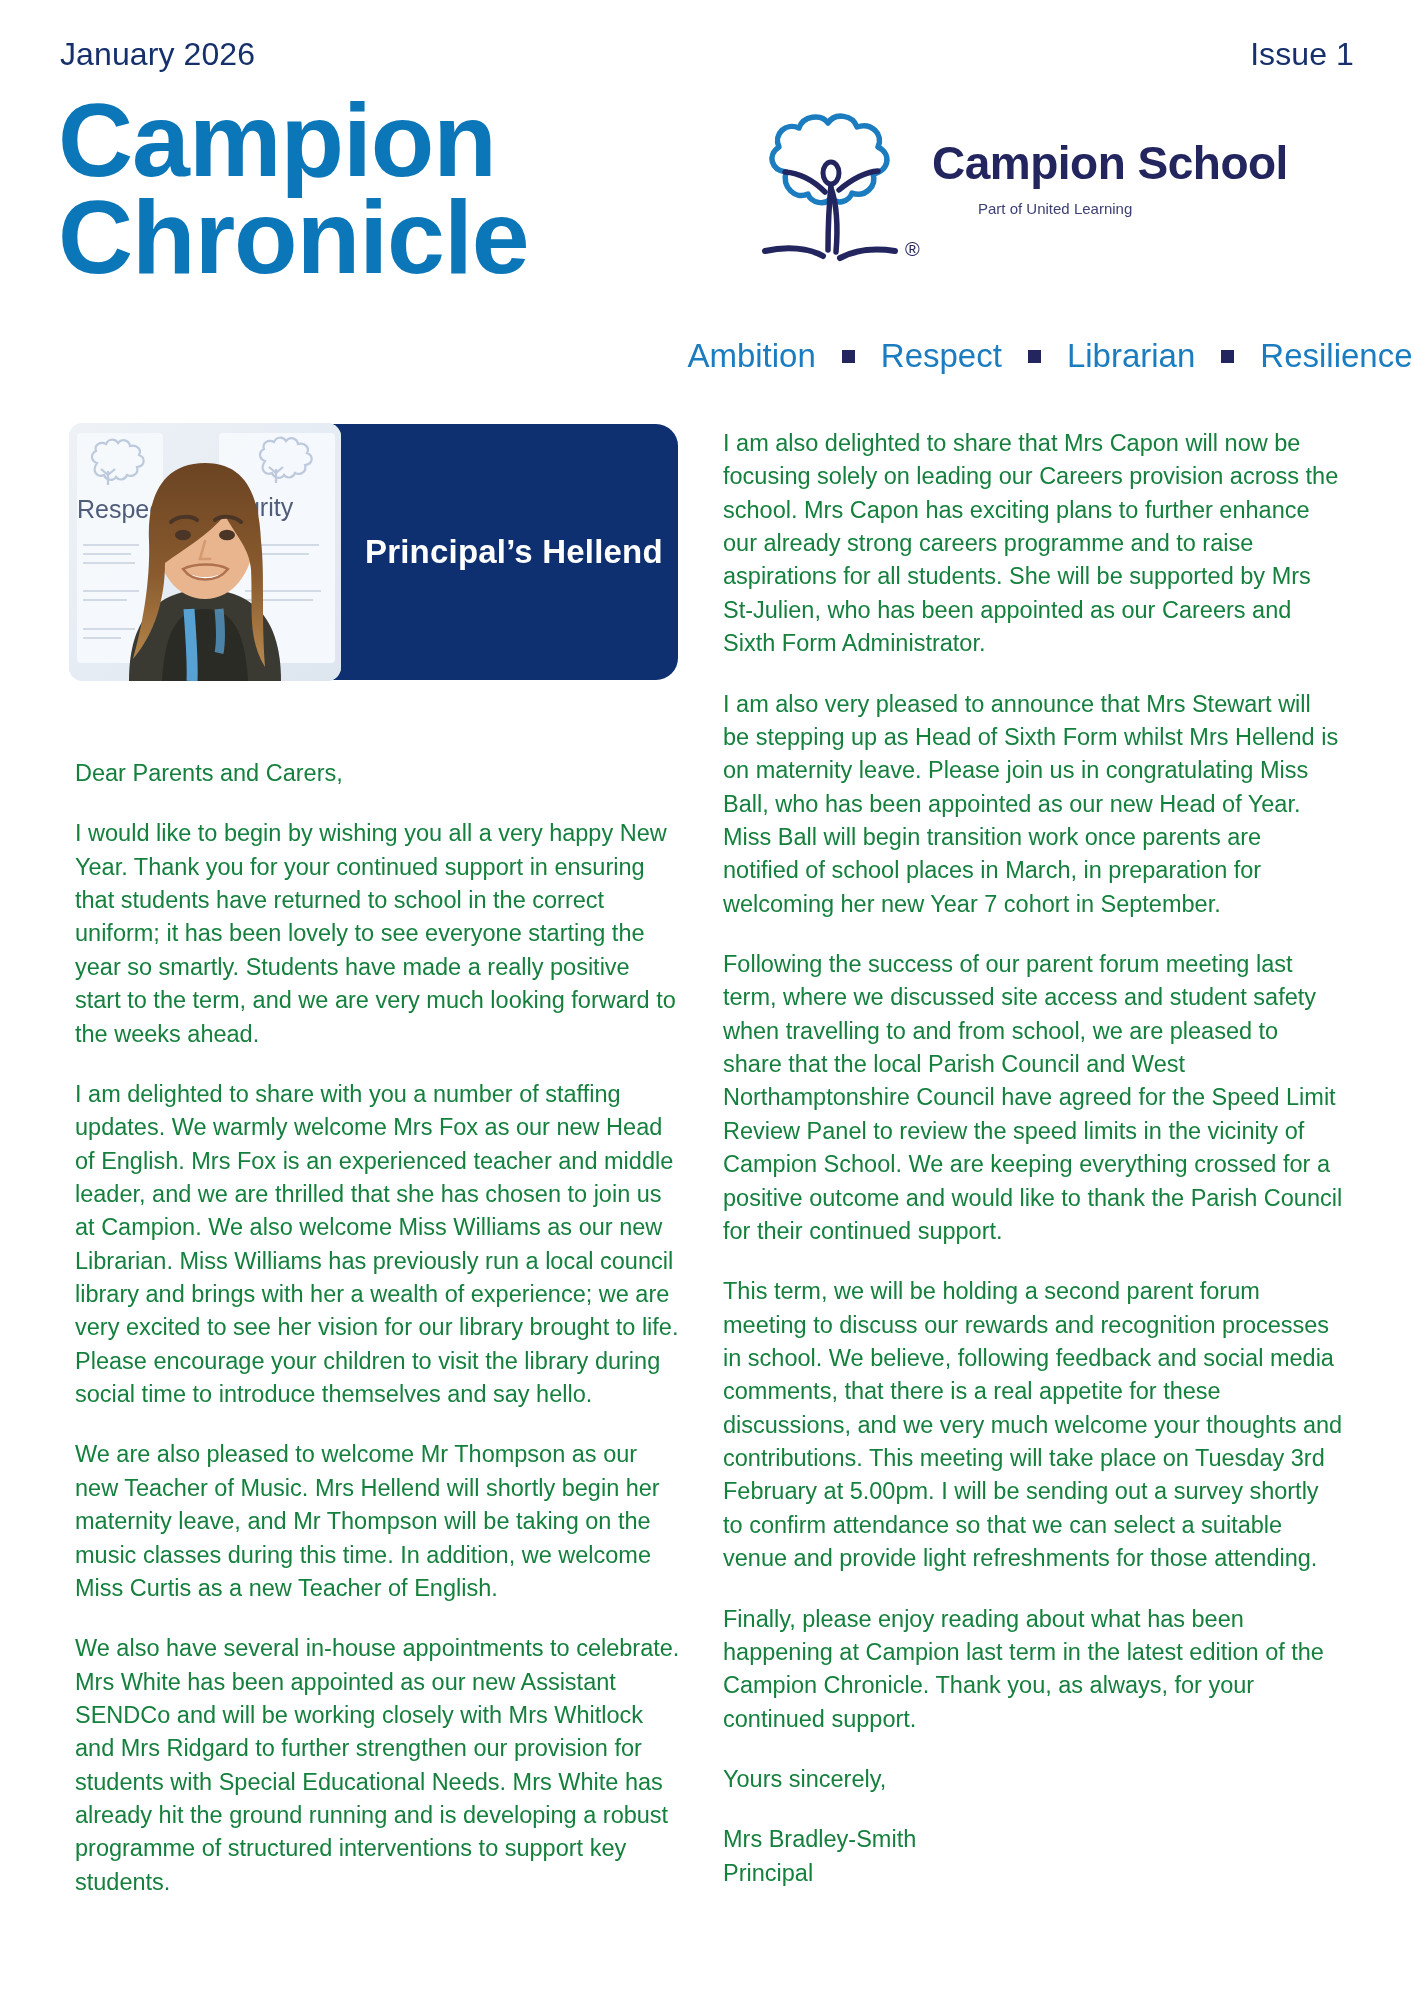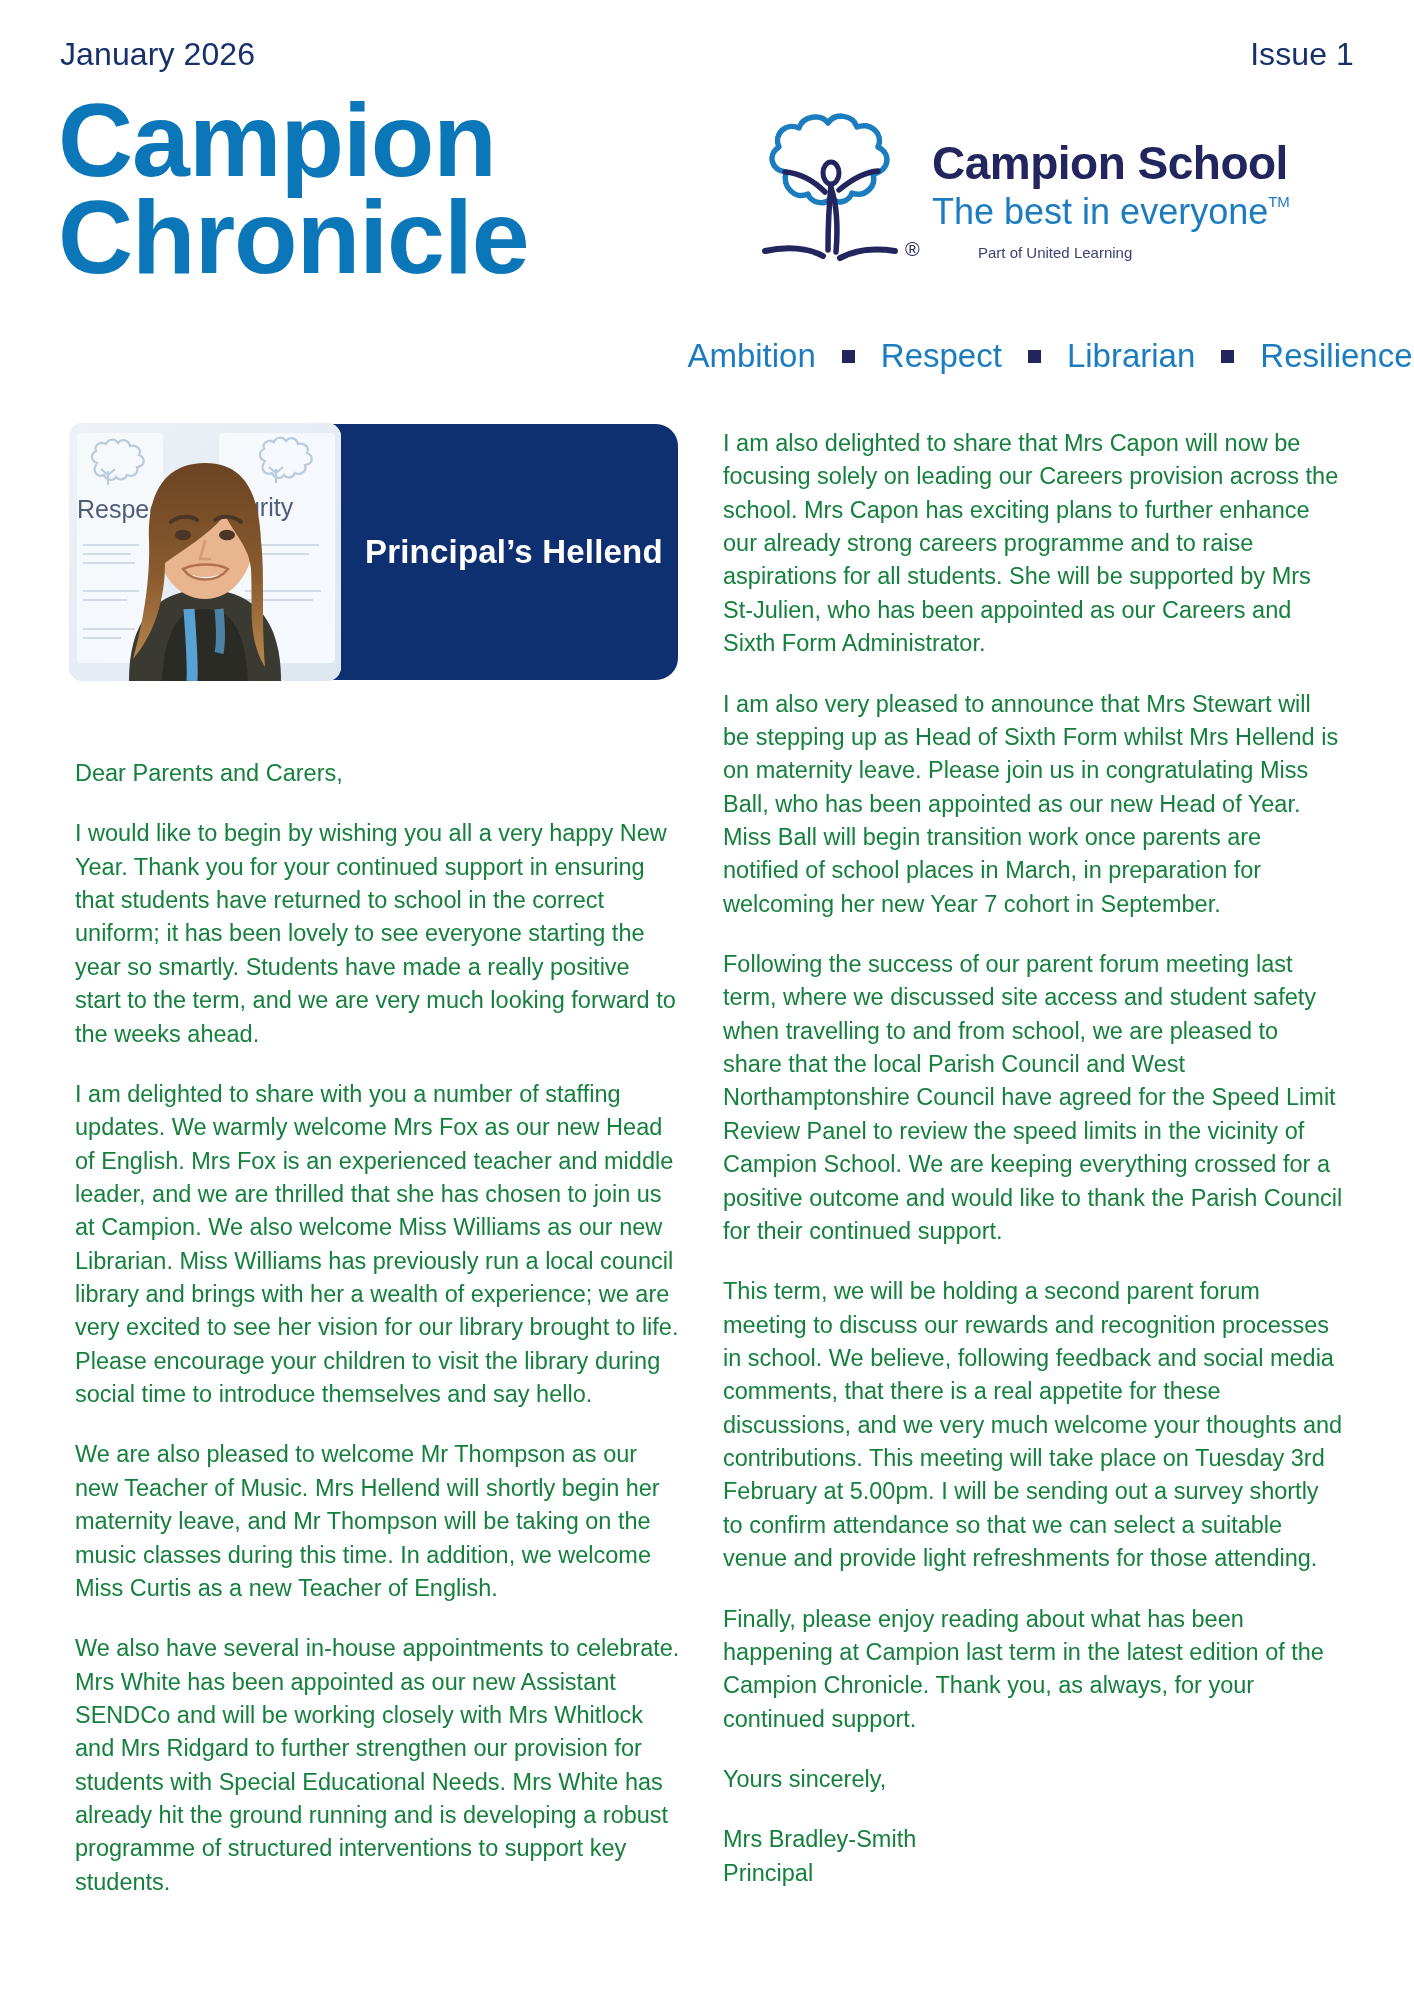--- a/index.html
+++ b/index.html
@@ -223,23 +223,20 @@
         <path d="M86 78 C92 95 93 118 91 142" fill="none" stroke="#22255e" stroke-width="5.5" stroke-linecap="round"></path>
         <path d="M80 82 C68 70 54 63 40 62" fill="none" stroke="#22255e" stroke-width="5.5" stroke-linecap="round"></path>
         <path d="M94 80 C106 70 120 62 133 61" fill="none" stroke="#22255e" stroke-width="5.5" stroke-linecap="round"></path>
         <path d="M20 141 C42 136 64 138 78 146" fill="none" stroke="#22255e" stroke-width="6" stroke-linecap="round"></path>
         <path c="" d="M95 148 C110 140 130 138 150 141" fill="none" stroke="#22255e" stroke-width="6" stroke-linecap="round"></path>
       </svg>
       <span class="reg-mark">®</span>
     </div>
     <div class="logo-text">
       <div class="logo-school">Campion School</div>
-      <div class="logo-strap">
-        <span>The best in everyone</span><span class="tm">TM</span>
-      </div>
       <div class="logo-sub">Part of United Learning</div>
     </div>
   </div>
 
   <div class="values-strip">
     <span>Ambition</span>
     <span class="sep"></span>
     <span>Respect</span>
     <span class="sep"></span>
     <span>Librarian</span>

